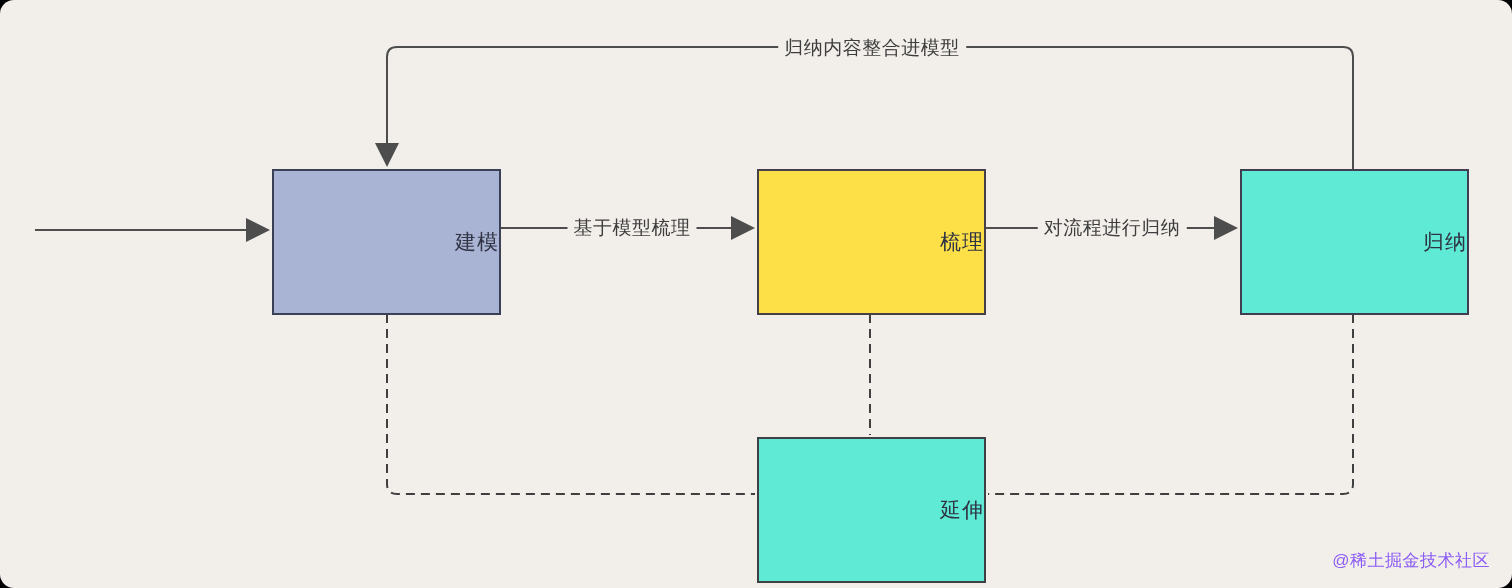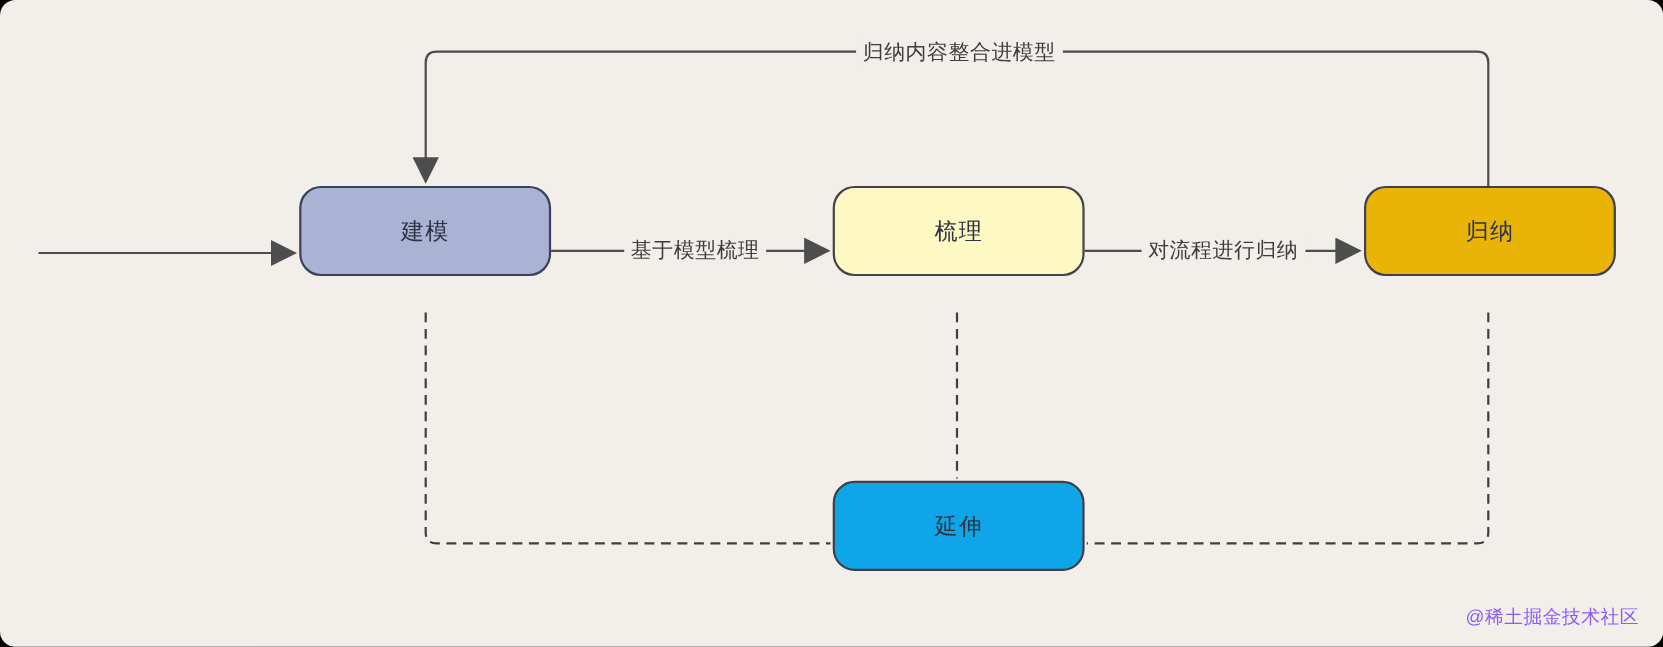--- a/index.html
+++ b/index.html
@@ -22,27 +22,27 @@
   }
   .wires {
     position: absolute;
     left: 0; top: 0;
     width: 1512px;
     height: 588px;
   }
   .node {
     position: absolute;
     width: 229px;
-    height: 82px;
+    height: 146px;
     border: 2px solid #3c4052;
-    border-radius: 20px;
+    border-radius: 0;
     box-sizing: border-box;
     display: flex;
     align-items: center;
-    justify-content: center;
+    justify-content: flex-end;
     font-size: 21px;
     color: #2f3343;
     letter-spacing: 1px;
   }
   .node-jianmo  { left: 272px;  top: 169px; }
   .node-shuli   { left: 757px;  top: 169px; }
   .node-guina   { left: 1240px; top: 169px; }
   .node-yanshen { left: 757px;  top: 437px; border-color: #3f3f44; }
   .edge-label {
     position: absolute;
@@ -91,29 +91,29 @@
 
     <path d="M870,284 V435" fill="none" stroke="#3f3f3f" stroke-width="2" stroke-dasharray="9,6"></path>
 
     <path d="M1353,284 V484 Q1353,494 1343,494 H988" fill="none" stroke="#3f3f3f" stroke-width="2" stroke-dasharray="9,6"></path>
   </svg>
 
   <div class="node node-jianmo" style="background-color: rgb(169, 179, 211); border-color: rgb(58, 65, 86);">
     <span>建模</span>
   </div>
 
-  <div class="node node-shuli" style="background-color: #fef9c3; border-color: rgb(70, 64, 74);">
+  <div class="node node-shuli" style="background-color: #fde047; border-color: rgb(70, 64, 74);">
     <span>梳理</span>
   </div>
 
-  <div class="node node-guina" style="background-color: #eab308; border-color: rgb(65, 62, 82);">
+  <div class="node node-guina" style="background-color: #5eead4; border-color: rgb(65, 62, 82);">
     <span>归纳</span>
   </div>
 
-  <div class="node node-yanshen" style="background-color: #0ea5e9; border-color: rgb(63, 63, 68); font-family: Liberation Serif, serif;">
+  <div class="node node-yanshen" style="background-color: #5eead4; border-color: rgb(63, 63, 68); font-family: Liberation Serif, serif;">
     <span>延伸</span>
   </div>
 
   <div class="edge-label lbl-edge2">基于模型梳理</div>
   <div class="edge-label lbl-edge3">对流程进行归纳</div>
   <div class="edge-label lbl-edge4">归纳内容整合进模型</div>
 
   <div class="watermark">@稀土掘金技术社区</div>
 
 </div>

